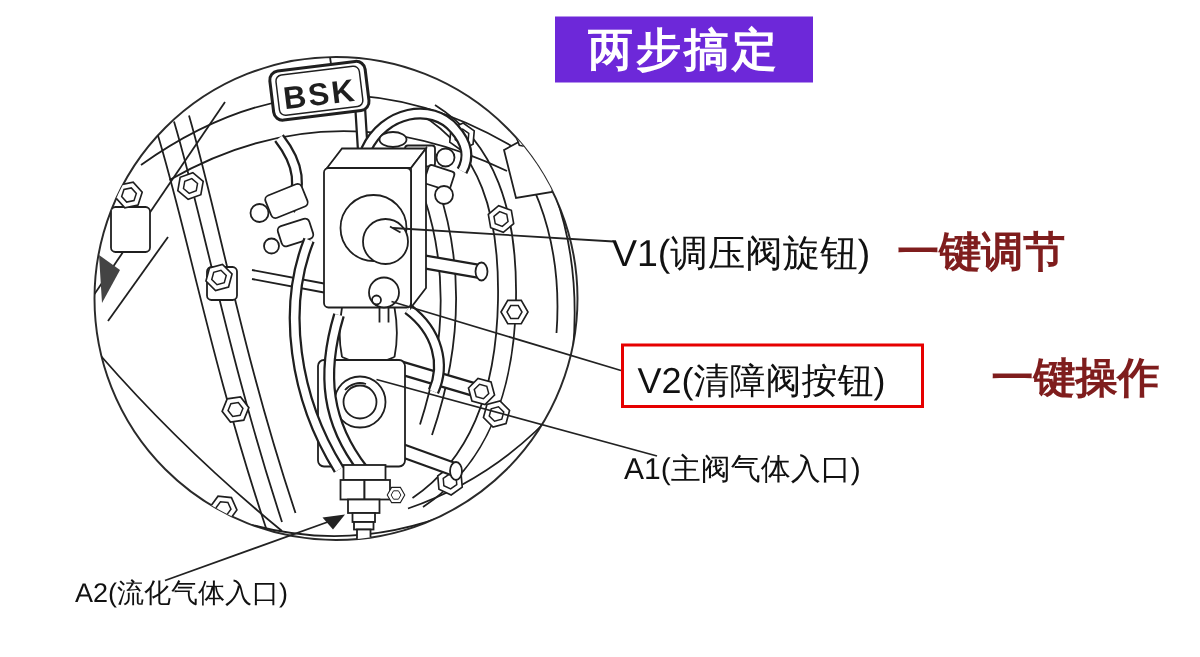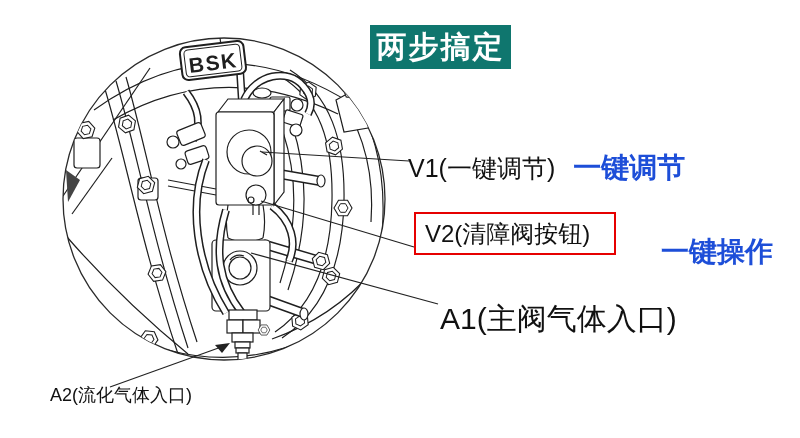--- a/index.html
+++ b/index.html
@@ -2,35 +2,35 @@
 <html><head>
 <meta charset="utf-8">
 <style>
   html,body{margin:0;padding:0;background:#fff;}
   .stage{
     position:relative;width:800px;height:438px;background:#ffffff;overflow:hidden;
     font-family:"Liberation Sans","DejaVu Sans",sans-serif;color:#111;
   }
   .diagram-svg{position:absolute;left:0;top:0;}
   .banner{
-    position:absolute;left:370px;top:25px;width:141px;height:44px;
-    background:#0f766e;color:#ffffff;font-weight:bold;font-size:30px;
+    position:absolute;left:370px;top:11px;width:172px;height:44px;
+    background:#6d28d9;color:#ffffff;font-weight:bold;font-size:30px;
     display:flex;align-items:center;justify-content:center;letter-spacing:2px;
   }
   .callout{position:absolute;white-space:nowrap;color:#111;}
   .v1row{left:408px;top:149px;font-size:25px;display:flex;align-items:baseline;}
-  .action{color:#1d4ed8;font-weight:bold;font-size:28px;}
+  .action{color:#7f1d1d;font-weight:bold;font-size:28px;}
   .v1row .action{margin-left:18px;}
   .v2box{
-    position:absolute;left:414px;top:212px;width:202px;height:43px;
-    border:2px solid #e60000;box-sizing:border-box;display:flex;align-items:center;
+    position:absolute;left:414px;top:229px;width:202px;height:43px;
+    border:2px solid #e60000;box-sizing:border-box;display:flex;align-items:flex-end;
     padding-left:9px;font-size:24px;color:#111;background:transparent;
   }
   .v2action{position:absolute;left:637px;top:233px;margin-left:24px;}
-  .a1label{left:440px;top:299px;font-size:30px;}
+  .a1label{left:416px;top:299px;font-size:20px;}
   .a2label{left:50px;top:383px;font-size:18px;}
 </style>
 </head>
 <body>
 
 <div class="stage">
 
   <svg class="diagram-svg" width="800" height="438" viewBox="0 0 800 438">
     <defs>
       <clipPath id="cc">
@@ -176,21 +176,21 @@
       <line x1="224" y1="346" x2="110" y2="387"></line>
     </g>
     <path d="M230,343 L215,345 L222,353 Z" fill="#222"></path>
   </svg>
 
   <div class="banner">
     <span>两步搞定</span>
   </div>
 
   <div class="callout v1row">
-    <span>V1(一键调节)</span>
+    <span>V1(调压阀旋钮)</span>
     <span class="action">一键调节</span>
   </div>
 
   <div class="v2box">
     <span>V2(清障阀按钮)</span>
   </div>
   <div class="callout v2action action">一键操作</div>
 
   <div class="callout a1label">A1(主阀气体入口)</div>
 

